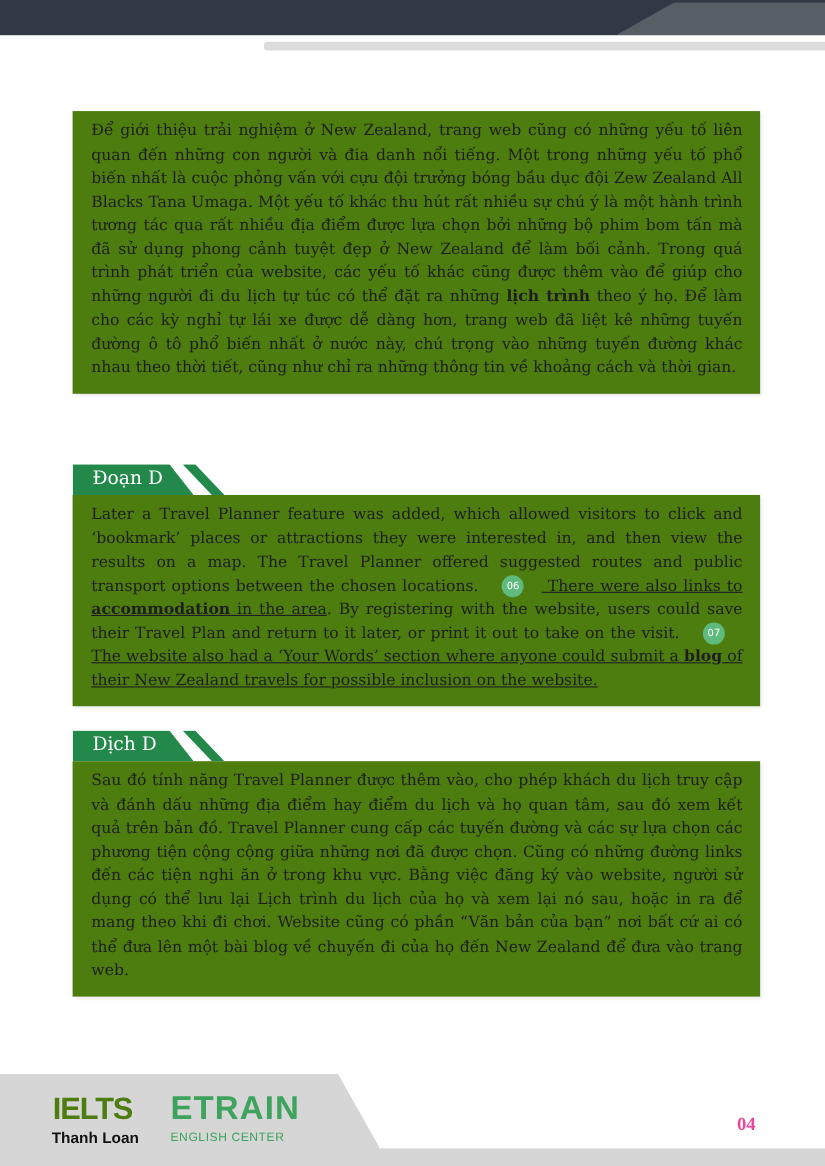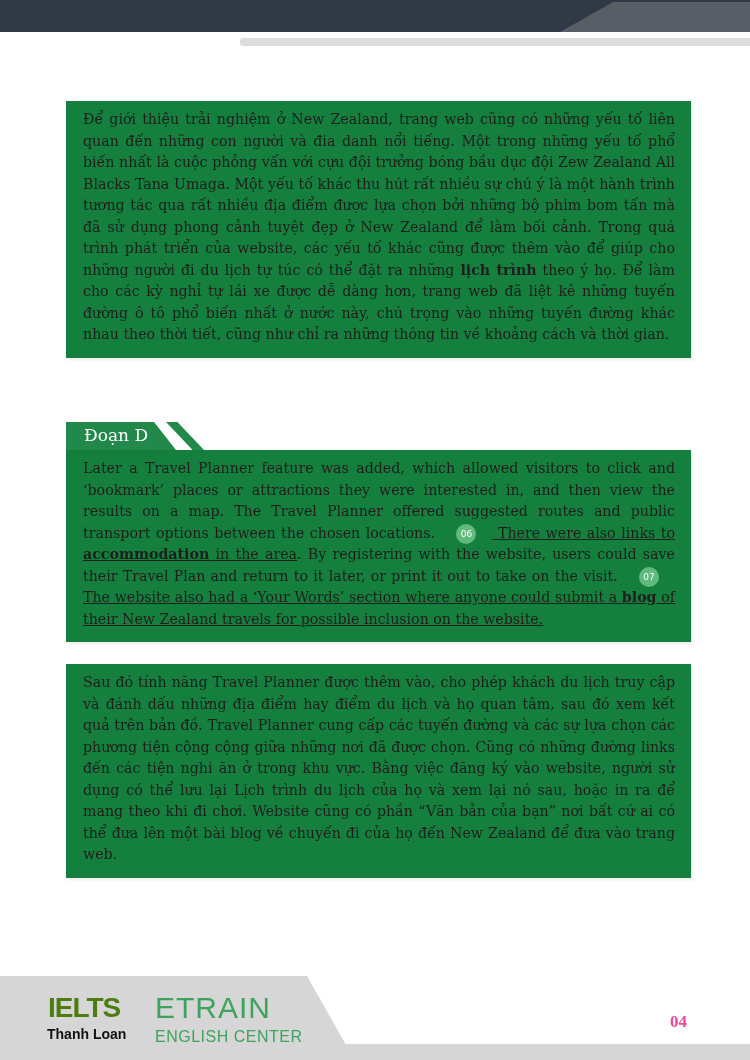--- a/index.html
+++ b/index.html
@@ -6,31 +6,31 @@
   body { width: 750px; height: 1060px; background: #ffffff; position: relative; overflow: hidden; font-family: "DejaVu Serif", serif; color: #222; }
   .topbar { position: absolute; left: 0; top: 0; width: 750px; height: 32px; background: #313846; }
   .topbar-right { position: absolute; right: 0; top: 2px; width: 190px; height: 30px; background: #585e66; clip-path: polygon(28% 0, 100% 0, 100% 100%, 0 100%); }
   .topbar-line { position: absolute; left: 240px; top: 38px; width: 510px; height: 8px; background: #dcdcdc; border-radius: 3px 0 0 3px; }
 
   .section { position: absolute; left: 66px; width: 625px; }
   .tag { position: relative; height: 28px; width: 135px; }
   .tag-bg { position: absolute; left: 0; top: 0; width: 110px; height: 28px; background: #23894a; clip-path: polygon(0 0, 80% 0, 100% 100%, 0 100%); }
   .tag-stripe { position: absolute; left: 100px; top: 0; width: 38px; height: 28px; background: #23894a; clip-path: polygon(0 0, 30% 0, 100% 100%, 70% 100%); }
   .tag-label { position: absolute; left: 18px; top: 3px; font-family: "DejaVu Serif", serif; font-size: 17px; color: #ffffff; }
-  .box { background: #15803d; padding: 8px 16px 12px 17px; font-size: 14.2px; line-height: 21.5px; text-align: justify; color: #1e1e1e; box-shadow: 2px 2px 3px rgba(0,0,0,0.08); }
+  .box { background: #4d7c0f; padding: 8px 16px 12px 17px; font-size: 14.2px; line-height: 21.5px; text-align: justify; color: #1e1e1e; box-shadow: 2px 2px 3px rgba(0,0,0,0.08); }
   .box p { margin: 0; }
   .badge { display: inline-block; width: 20px; height: 20px; border-radius: 50%; background: #5fba7d; color: #ffffff; font-family: "DejaVu Sans", sans-serif; font-size: 9px; text-align: center; line-height: 20px; vertical-align: middle; margin: 0 16px; }
 
   .footer { position: absolute; left: 0; top: 976px; width: 750px; height: 84px; }
   .footer-band { position: absolute; left: 0; top: 0; width: 345px; height: 84px; background: #d6d6d6; clip-path: polygon(0 0, 89% 0, 100% 80%, 100% 100%, 0 100%); }
   .footer-bottom { position: absolute; left: 0; top: 68px; width: 750px; height: 16px; background: #d6d6d6; }
   .logo-ielts { position: absolute; left: 48px; top: 16px; font-family: "Liberation Sans", sans-serif; font-weight: bold; font-size: 28px; color: #4d7c0f; letter-spacing: -1px; }
   .logo-thanh { position: absolute; left: 47px; top: 50px; font-family: Liberation Sans, sans-serif; font-weight: bold; font-size: 14px; color: #111; }
-  .logo-etrain { position: absolute; left: 155px; top: 15px; font-family: "Liberation Sans", sans-serif; font-size: 30px; color: #3da35d; letter-spacing: 1px; }
-  .logo-center { position: absolute; left: 155px; top: 52px; font-family: "Liberation Sans", sans-serif; font-size: 16px; color: #3da35d; letter-spacing: 0.5px; }
+  .logo-etrain { position: absolute; left: 155px; top: 15px; font-family: "Liberation Sans", sans-serif; font-size: 30px; color: #3da35d; letter-spacing: 1px; font-weight: bold; }
+  .logo-center { position: absolute; left: 155px; top: 52px; font-family: "Liberation Sans", sans-serif; font-size: 11px; color: #3da35d; letter-spacing: 0.5px; }
   .page-num { position: absolute; left: 670px; top: 36px; font-family: "Liberation Serif", serif; font-weight: bold; font-size: 17px; color: #ec4899; }
 </style>
 </head>
 <body>
 
 <div class="topbar">
   <div class="topbar-right"></div>
 </div>
 <div class="topbar-line"></div>
 
@@ -45,20 +45,25 @@
     <div class="tag-bg"></div>
     <div class="tag-stripe"></div>
     <span class="tag-label">Đoạn D</span>
   </div>
   <div class="box">
       <p><span>Later a Travel Planner feature was added, which allowed visitors to click and ‘bookmark’ places or attractions they were interested in, and then view the results on a map. The Travel Planner offered suggested routes and public transport options between the chosen locations. </span><span class="badge">06</span><span style="text-decoration: underline;"> There were also links to</span><span style="text-decoration: underline;"> </span><span style="font-weight: bold; text-decoration: underline;">accommodation</span><span style="text-decoration: underline;"> in the area</span><span>. By registering with the website, users could save their Travel Plan and return to it later, or print it out to take on the visit. </span><span class="badge">07</span><span style="text-decoration: underline;"> The website also had a ‘Your Words’ section where anyone could submit a </span><span style="font-weight: bold; text-decoration: underline;">blog</span><span style="text-decoration: underline;"> of their New Zealand travels for possible inclusion on the website.</span></p>
     </div>
 </div>
 
 <div class="section" style="top:664px;">
+  <div class="tag">
+    <div class="tag-bg"></div>
+    <div class="tag-stripe"></div>
+    <span class="tag-label">Dịch D</span>
+  </div>
   <div class="box">
       <p><span>Sau đó tính năng Travel Planner được thêm vào, cho phép khách du lịch truy cập và đánh dấu những địa điểm hay điểm du lịch và họ quan tâm, sau đó xem kết quả trên bản đồ. Travel Planner cung cấp các tuyến đường và các sự lựa chọn các phương tiện cộng cộng giữa những nơi đã được chọn. Cũng có những đường links đến các tiện nghi ăn ở trong khu vực. Bằng việc đăng ký vào website, người sử dụng có thể lưu lại Lịch trình du lịch của họ và xem lại nó sau, hoặc in ra để mang theo khi đi chơi. Website cũng có phần “Văn bản của bạn” nơi bất cứ ai có thể đưa lên một bài blog về chuyến đi của họ đến New Zealand để đưa vào trang web.</span></p>
     </div>
 </div>
 
 <div class="footer">
   <div class="footer-band"></div>
   <div class="footer-bottom"></div>
   <span class="logo-ielts">IELTS</span>
   <span class="logo-thanh">Thanh Loan</span>

